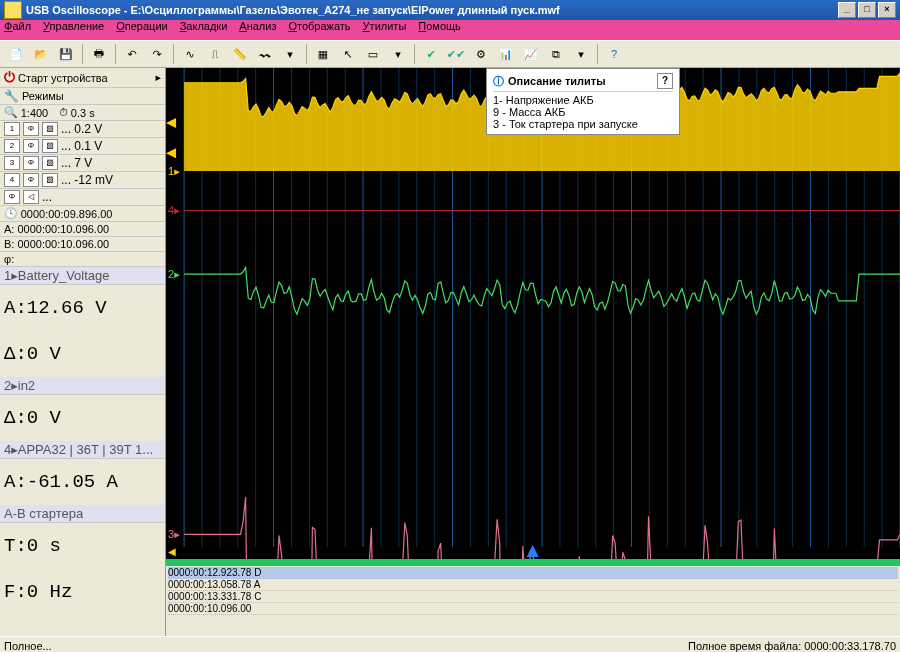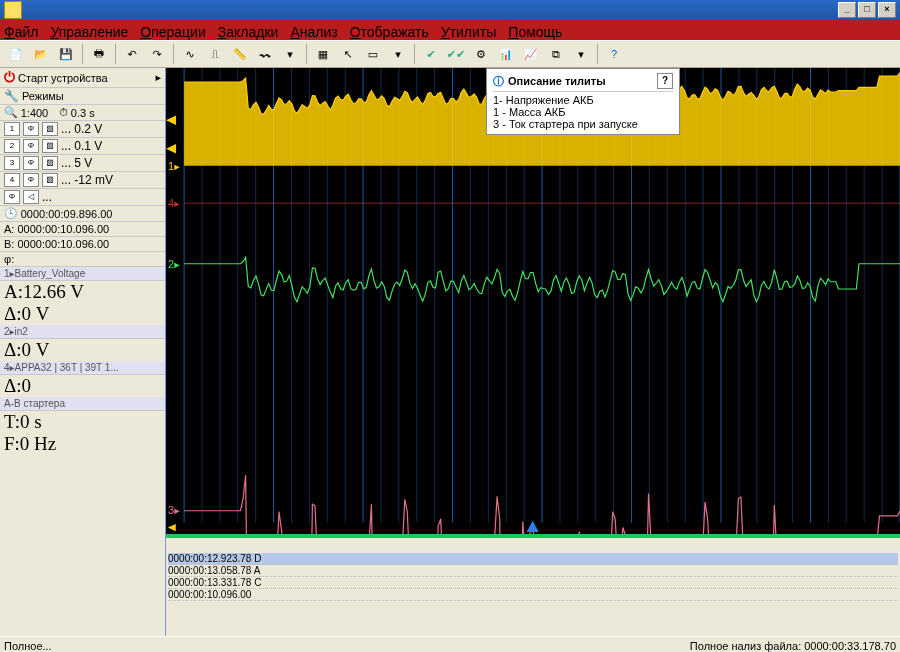--- a/index.html
+++ b/index.html
@@ -1,50 +1,51 @@
 <!DOCTYPE html>
 <html><head>
 <meta charset="utf-8">
 <style>
 html,body{margin:0;padding:0;height:100%;font-family:Tahoma,Arial,sans-serif;font-size:11px;background:#ece9d8;color:#000;overflow:hidden}
 .titlebar{height:20px;background:linear-gradient(#2a6ac4,#1f56a8);display:flex;align-items:center;color:#fff;font-weight:bold;padding:0 4px}
 .titlebar .icon{width:16px;height:16px;background:#ffe066;border:1px solid #a58b00;margin-right:4px;display:inline-block}
 .titlebar .spacer{flex:1}
 .winbtn{width:16px;height:14px;background:#d4d0c8;border:1px solid #808080;margin-left:2px;border-top-color:#fff;border-left-color:#fff;font-size:9px;line-height:12px;text-align:center;color:#000;cursor:pointer}
-.menubar{height:20px;background:#b91c1c;display:flex;align-items:flex-end;padding:0 4px;font-size:14px}
+.menubar{height:20px;background:#ec4899;display:flex;align-items:flex-start;padding:0 4px;font-size:11px}
 .menubar span{margin-right:12px;cursor:default}
 .menubar span u{text-decoration:underline}
 .toolbar{height:26px;background:#ece9d8;border-top:1px solid #fff;border-bottom:1px solid #aca899;display:flex;align-items:center;padding:0 4px;gap:1px}
 .tbtn{width:22px;height:22px;border:1px solid transparent;display:flex;align-items:center;justify-content:center;cursor:pointer}
 .tsep{width:1px;height:20px;background:#aca899;margin:0 3px}
 .main{display:flex;height:calc(100% - 20px - 20px - 26px - 18px)}
 .leftpanel{width:165px;background:#ece9d8;border-right:1px solid #7a96df;display:flex;flex-direction:column;overflow:hidden}
 .lp-row{padding:1px 4px;border-bottom:1px solid #c8c8c8;display:flex;align-items:center;gap:3px;font-size:11px}
 .lp-redicon{color:#c00;font-weight:bold;font-size:14px}
 .lp-tool{font-size:12px}
-.lp-head{background:#e0e0f0;font-size:10px;color:#555}
-.lp-big{font-family:Liberation Serif, serif;font-size:19px;font-weight:normal;padding:0 4px}
+.lp-head{background:#e0e0f0;font-size:13px;color:#555}
+.lp-big{font-family:Liberation Mono, monospace;font-size:19px;font-weight:normal;padding:12px 4px}
 .chartarea{flex:1;position:relative;background:#000;display:flex;flex-direction:column}
 .chart{flex:1;position:relative;overflow:hidden}
 .chart svg{position:absolute;inset:0;width:100%;height:100%}
 .tooltip{position:absolute;left:320px;top:0px;background:#fff;border:1px solid #888;padding:4px 6px;font-size:11px;width:180px;z-index:5}
 .tooltip .hdr{display:flex;align-items:center;gap:4px;font-weight:bold;border-bottom:1px solid #ccc;padding-bottom:2px;margin-bottom:2px}
 .tooltip .help{width:14px;height:14px;border:1px solid #888;text-align:center;font-weight:bold;margin-left:auto;font-size:10px;line-height:14px}
-.bottomlist{height:68px;background:#ece9d8;border-top:4px solid #22c55e;overflow:hidden;font-size:10px;padding:15px 2px}
+.bottomlist{height:68px;background:#ece9d8;border-top:7px solid #22c55e;overflow:hidden;font-size:10px;padding:1px 2px}
 .bottomlist div{border-bottom:1px dotted #bbb}
 .bottomlist div.sel{background:#b6c8e8}
 .statusbar{height:18px;background:#ece9d8;border-top:1px solid #fff;display:flex;align-items:center;padding:0 4px;font-size:11px}
 .statusbar .spacer{flex:1}
 .ch-icon{display:inline-block;width:14px;height:12px;border:1px solid #888;font-size:8px;line-height:12px;text-align:center;background:#fff}
 </style>
 </head>
 <body>
 
 <div class="titlebar">
   <span class="icon"></span>
+  <span>USB Oscilloscope - E:\Осциллограммы\Газель\Эвотек_А274_не запуск\ElPower длинный пуск.mwf</span>
   <span class="spacer"></span>
   <span class="winbtn">_</span>
   <span class="winbtn">□</span>
   <span class="winbtn">×</span>
 </div>
 
 <div class="menubar" id="menubar">
     <span><u>Ф</u>айл</span>
     <span><u>У</u>правление</span>
     <span><u>О</u>перации</span>
@@ -114,21 +115,21 @@
         <div class="lp-row">
           <span class="ch-icon">2</span>
           <span class="ch-icon">Φ</span>
           <span class="ch-icon">▧</span>
           <span class="lp-tool">... 0.1 V</span>
         </div>
         <div class="lp-row">
           <span class="ch-icon">3</span>
           <span class="ch-icon">Φ</span>
           <span class="ch-icon">▧</span>
-          <span class="lp-tool">... 5 V</span>
+          <span class="lp-tool">... 7 V</span>
         </div>
         <div class="lp-row">
           <span class="ch-icon">4</span>
           <span class="ch-icon">Φ</span>
           <span class="ch-icon">▧</span>
           <span class="lp-tool">... -12 mV</span>
         </div>
       </div>
     <div class="lp-row">
         <span class="ch-icon">Φ</span>
@@ -144,21 +145,21 @@
     <div class="lp-row">φ:<span></span></div>
 
     <div class="lp-row lp-head">1▸Battery_Voltage</div>
     <div class="lp-big">A:12.66 V</div>
     <div class="lp-big">Δ:0 V</div>
 
     <div class="lp-row lp-head">2▸in2</div>
     <div class="lp-big">Δ:0 V</div>
 
     <div class="lp-row lp-head">4▸APPA32 | 36T | 39T 1...</div>
-    <div class="lp-big">Δ:0</div>
+    <div class="lp-big">A:-61.05 A</div>
 
     <div class="lp-row lp-head">A-B стартера</div>
     <div class="lp-big">T:0 s</div>
     <div class="lp-big">F:0 Hz</div>
   </div>
 
   <div class="chartarea">
     <div class="chart">
       <svg id="wavesvg" preserveAspectRatio="none" viewBox="0 0 730 490">
           <rect x="0" y="0" width="730" height="490" fill="#000"></rect>
@@ -217,30 +218,30 @@
           <path d="M0 85 L10 80 L10 90 Z" fill="#ffd000"></path>
           <text x="2" y="486" fill="#ffd000" font-size="10">◀</text>
         </svg>
       <div class="tooltip">
         <div class="hdr">
             <span style="color:#06c">ⓘ</span>
             <span>Описание тилиты</span>
             <span class="help">?</span>
           </div>
         <div>1- Напряжение АКБ</div>
-        <div>1 - Масса АКБ</div>
+        <div>9 - Масса АКБ</div>
         <div>3 - Ток стартера при запуске</div>
       </div>
     </div>
     <div class="bottomlist" id="bottomlist">
         <div class="sel">0000:00:12.923.78   D</div>
         <div>0000:00:13.058.78   A</div>
         <div>0000:00:13.331.78   C</div>
         <div>0000:00:10.096.00   </div>
       </div>
   </div>
 </div>
 
 <div class="statusbar">
   <span>Полное...</span>
   <span class="spacer"></span>
-  <span>Полное нализ файла: 0000:00:33.178.70</span>
+  <span>Полное время файла: 0000:00:33.178.70</span>
 </div>
 
 </body></html>

